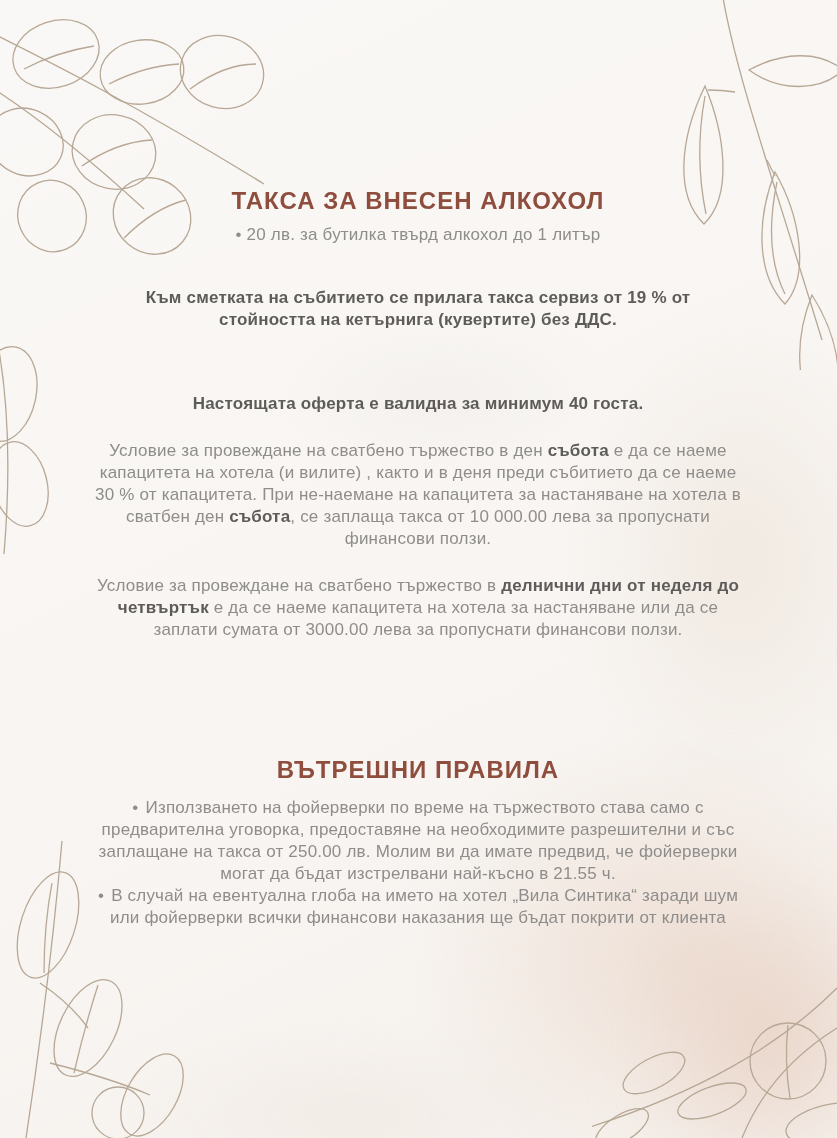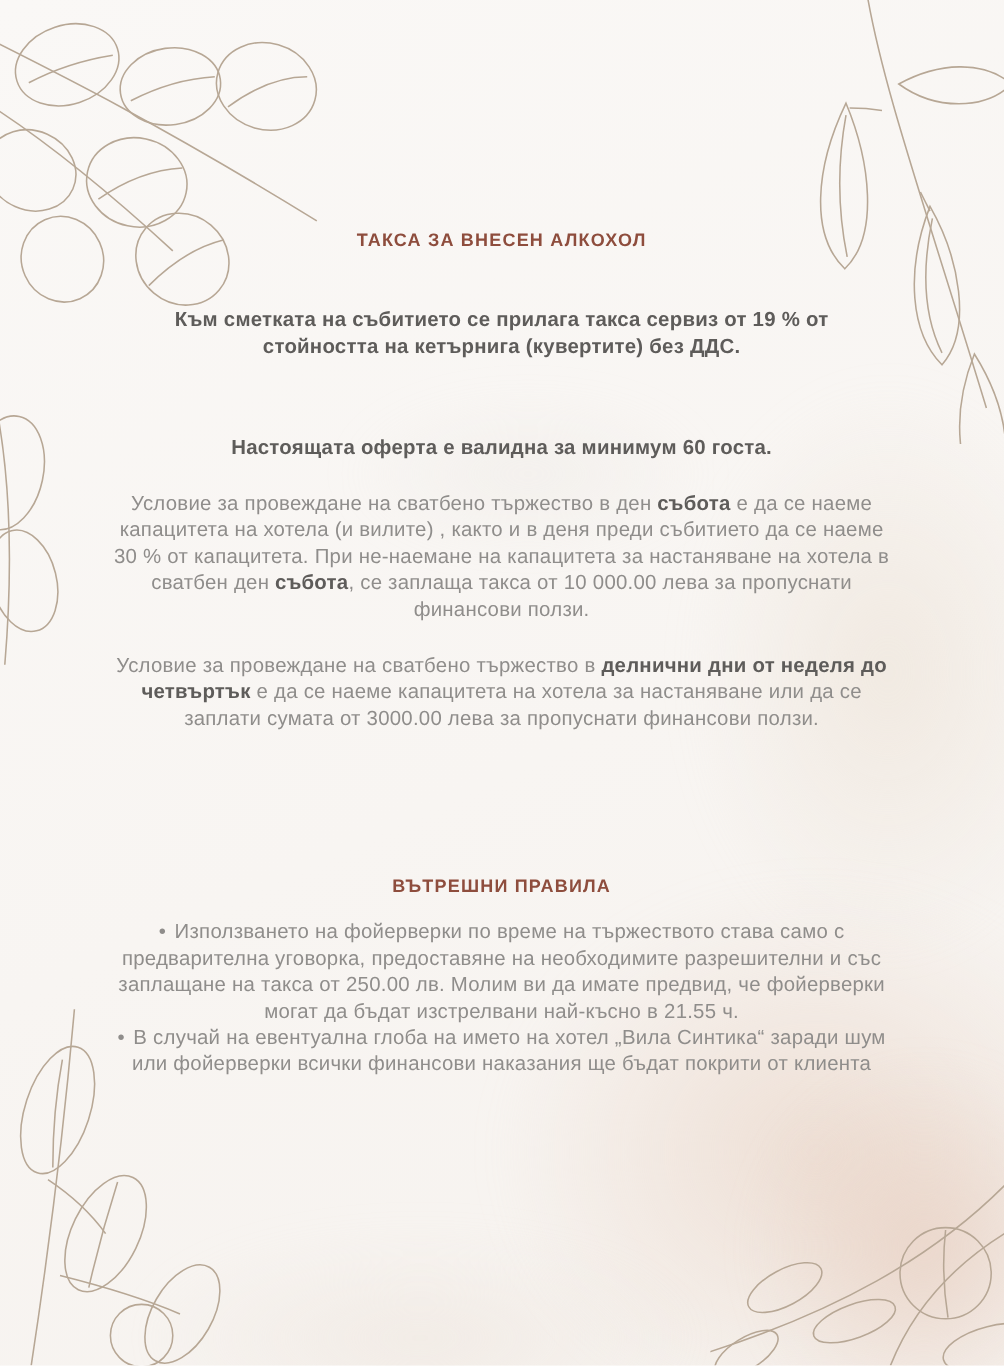--- a/index.html
+++ b/index.html
@@ -24,21 +24,21 @@
   .deco g{stroke:var(--branch-color,#b7a795);stroke-width:1.3;fill:none;}
   .tl{left:-6px;top:-6px;}
   .tr{right:0;top:0;}
   .bl{left:0;bottom:0;}
   .br{right:0;bottom:0;}
   .col{
     position:absolute;left:88px;top:188px;width:660px;text-align:center;
     font-size:17px;line-height:22px;letter-spacing:.2px;
   }
   h1,h2{
-    font-size:15px;line-height:26px;font-weight:700;letter-spacing:1px;
+    font-size:24px;line-height:26px;font-weight:700;letter-spacing:1px;
     color:var(--heading-color,#8e4d3d);margin:0;
   }
   h1{margin-bottom:10px;}
   h2{margin-top:116px;margin-bottom:14px;}
   .items div{line-height:21px;}
   .bold-note{
     font-weight:700;color:var(--bold-color,#605e5c);
     max-width:600px;margin:42px auto 0;
   }
   .min-guests{margin-top:62px;max-width:none;}
@@ -118,25 +118,26 @@
     <ellipse cx="235" cy="190" rx="42" ry="18" transform="rotate(-14 235 190)"></ellipse>
     <ellipse cx="30" cy="195" rx="30" ry="13" transform="rotate(-32 30 195)"></ellipse>
   </g>
 </svg>
 
 <main class="col">
 
   <h1>ТАКСА ЗА ВНЕСЕН АЛКОХОЛ</h1>
 
   <div class="items">
+    <div>• 20 лв. за бутилка твърд алкохол до 1 литър</div>
   </div>
 
   <p class="bold-note">Към сметката на събитието се прилага такса сервиз от 19 % от стойността на кетърнига (кувертите) без ДДС.</p>
 
-  <p class="bold-note min-guests">Настоящата оферта е валидна за минимум 60 госта.</p>
+  <p class="bold-note min-guests">Настоящата оферта е валидна за минимум 40 госта.</p>
 
   <p class="para"><span>Условие за провеждане на сватбено тържество в ден </span><span class="b">събота</span><span> е да се наеме капацитета на хотела (и вилите) , както и в деня преди събитието да се наеме 30 % от капацитета. При не-наемане на капацитета за настаняване на хотела в сватбен ден </span><span class="b">събота</span><span>, се заплаща такса от 10 000.00 лева за пропуснати финансови ползи.</span></p>
 
   <p class="para"><span>Условие за провеждане на сватбено тържество в </span><span class="b">делнични дни от неделя до четвъртък</span><span> е да се наеме капацитета на хотела за настаняване или да се заплати сумата от 3000.00 лева за пропуснати финансови ползи.</span></p>
 
   <h2>ВЪТРЕШНИ ПРАВИЛА</h2>
 
   <div class="rules">
     <p class="rule"><span class="bullet">•</span><span>Използването на фойерверки по време на тържеството става само с предварителна уговорка, предоставяне на необходимите разрешителни и със заплащане на такса от 250.00 лв. Молим ви да имате предвид, че фойерверки могат да бъдат изстрелвани най-късно в 21.55 ч.</span></p>
     <p class="rule"><span class="bullet">•</span><span>В случай на евентуална глоба на името на хотел „Вила Синтика“ заради шум или фойерверки всички финансови наказания ще бъдат покрити от клиента</span></p>

